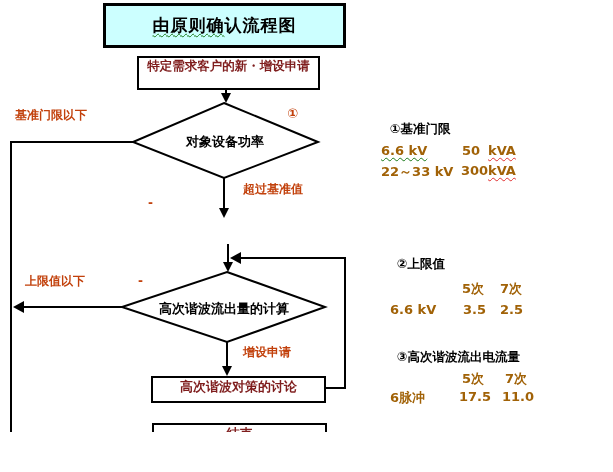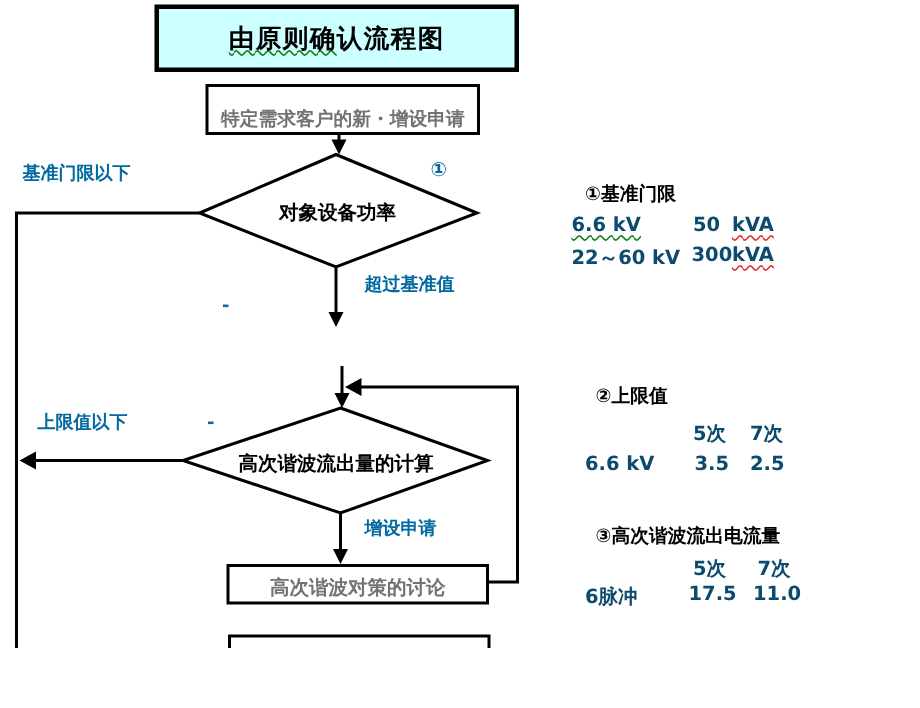--- a/index.html
+++ b/index.html
@@ -1,27 +1,27 @@
 <!DOCTYPE html>
 <html><head>
 <meta charset="utf-8">
 <style>
   html,body{margin:0;padding:0;background:#ffffff;}
   body{width:613px;height:472px;font-family:"DejaVu Sans",sans-serif;}
   #canvas{position:relative;width:613px;height:432px;overflow:hidden;background:#fff;}
-  .node{position:absolute;background:#ffffff;border:2px solid #000;display:flex;align-items:flex-end;justify-content:center;font-weight:bold;color:#737373;box-sizing:border-box;}
+  .node{position:absolute;background:#ffffff;border:2px solid #000;display:flex;align-items:flex-start;justify-content:center;font-weight:bold;color:#7f1d1d;box-sizing:border-box;}
   .title-box{position:absolute;background:#ccffff;border:3px solid #000;display:flex;align-items:center;justify-content:center;font-weight:bold;font-size:17px;color:#000;box-sizing:border-box;letter-spacing:1px;}
-  .lbl{position:absolute;font-weight:bold;color:#0369a1;white-space:nowrap;}
+  .lbl{position:absolute;font-weight:bold;color:#c2410c;white-space:nowrap;}
   .f12{font-size:12px;} .f13{font-size:13px;} .f15{font-size:15px;padding-left:36px;}
   .diamond-text{position:absolute;font-weight:bold;font-size:13px;color:#000;text-align:center;}
   svg.layer{position:absolute;left:0;top:0;width:613px;height:472px;}
   .wavy-green{text-decoration:underline wavy #1a7a1a;text-decoration-thickness:1px;text-underline-offset:2px;}
   .wavy-red{text-decoration:underline wavy #e03030;text-decoration-thickness:1px;text-underline-offset:2px;}
   .note-head{position:absolute;font-weight:bold;font-size:12.5px;color:#000;white-space:nowrap;margin-left:35px;}
-  .note-cell{position:absolute;font-weight:bold;font-size:13px;color:#0c4a6e;white-space:nowrap;}
+  .note-cell{position:absolute;font-weight:bold;font-size:13px;color:#a16207;white-space:nowrap;}
 </style>
 </head>
 <body>
 
 <div id="canvas">
 
   <svg class="layer" viewBox="0 0 613 472">
 
     <line x1="226" y1="90" x2="226" y2="96" stroke="#000" stroke-width="2"></line>
     <polygon points="226,103 221,93 231,93" fill="#000"></polygon>
@@ -74,21 +74,21 @@
   <div class="lbl f12" style="left:25px;top:273px;">上限值以下</div>
   <div class="lbl f12" style="left:243px;top:344px;">增设申请</div>
   <div class="lbl f15" style="left:197px;top:452px;">图五</div>
   <div class="lbl f12" style="left:148px;top:196px;">-</div>
   <div class="lbl f12" style="left:138px;top:274px;">-</div>
 
   <div class="note-head" style="left:355px;top:121px;">①基准门限</div>
   <div class="note-cell wavy-green" style="left:381px;top:143px;">6.6  kV</div>
   <div class="note-cell" style="left:462px;top:143px;">50</div>
   <div class="note-cell wavy-red" style="left:488px;top:143px;">kVA</div>
-  <div class="note-cell" style="left:381px;top:163px;">22～60 kV</div>
+  <div class="note-cell" style="left:381px;top:163px;">22～33 kV</div>
   <div class="note-cell" style="left:461px;top:163px;">300</div>
   <div class="note-cell wavy-red" style="left:488px;top:163px;">kVA</div>
 
   <div class="note-head" style="left:362px;top:256px;">②上限值</div>
   <div class="note-cell" style="left:462px;top:280px;">5次</div>
   <div class="note-cell" style="left:500px;top:280px;">7次</div>
   <div class="note-cell" style="left:390px;top:302px;">6.6 kV</div>
   <div class="note-cell" style="left:463px;top:302px;">3.5</div>
   <div class="note-cell" style="left:500px;top:302px;">2.5</div>
 

